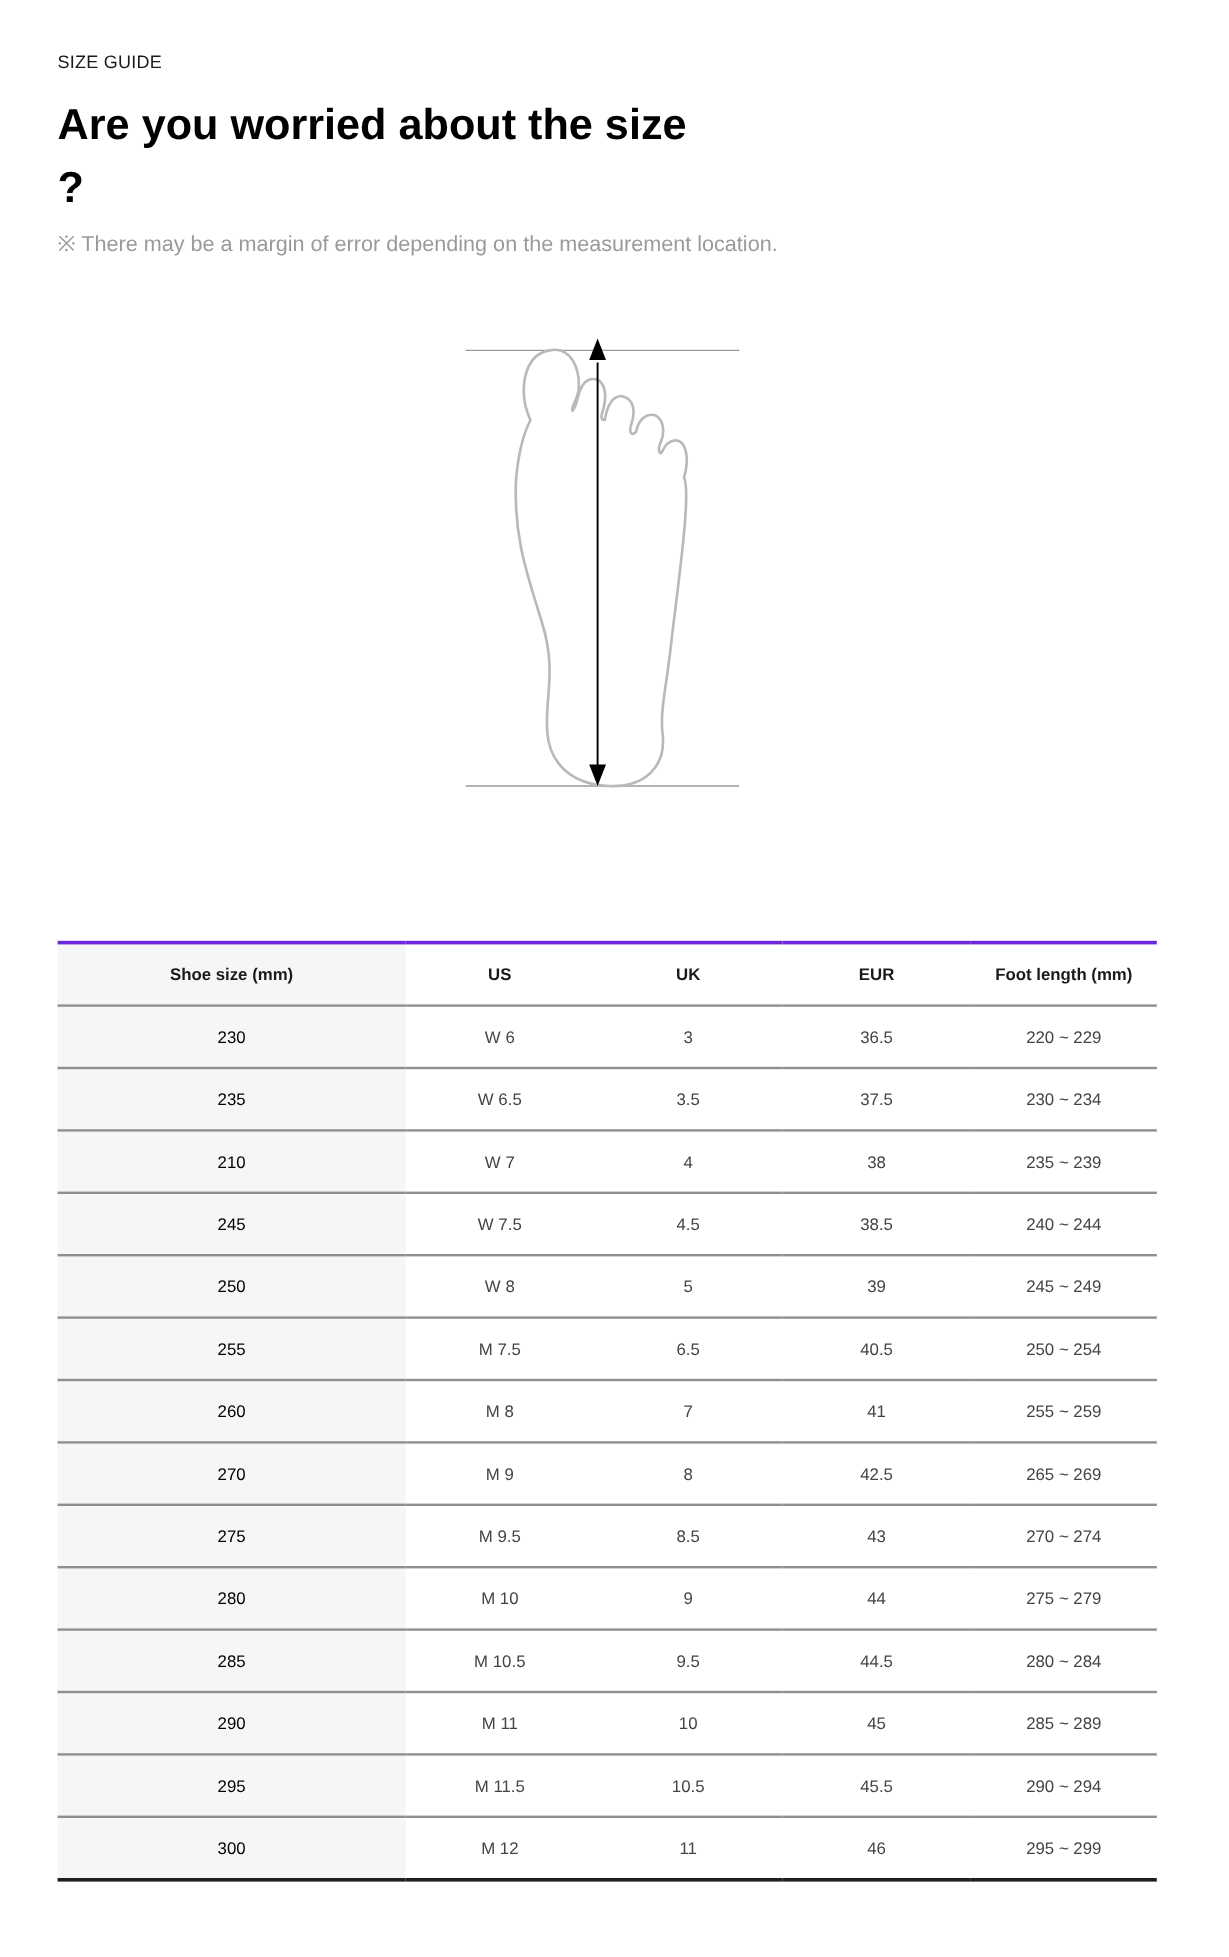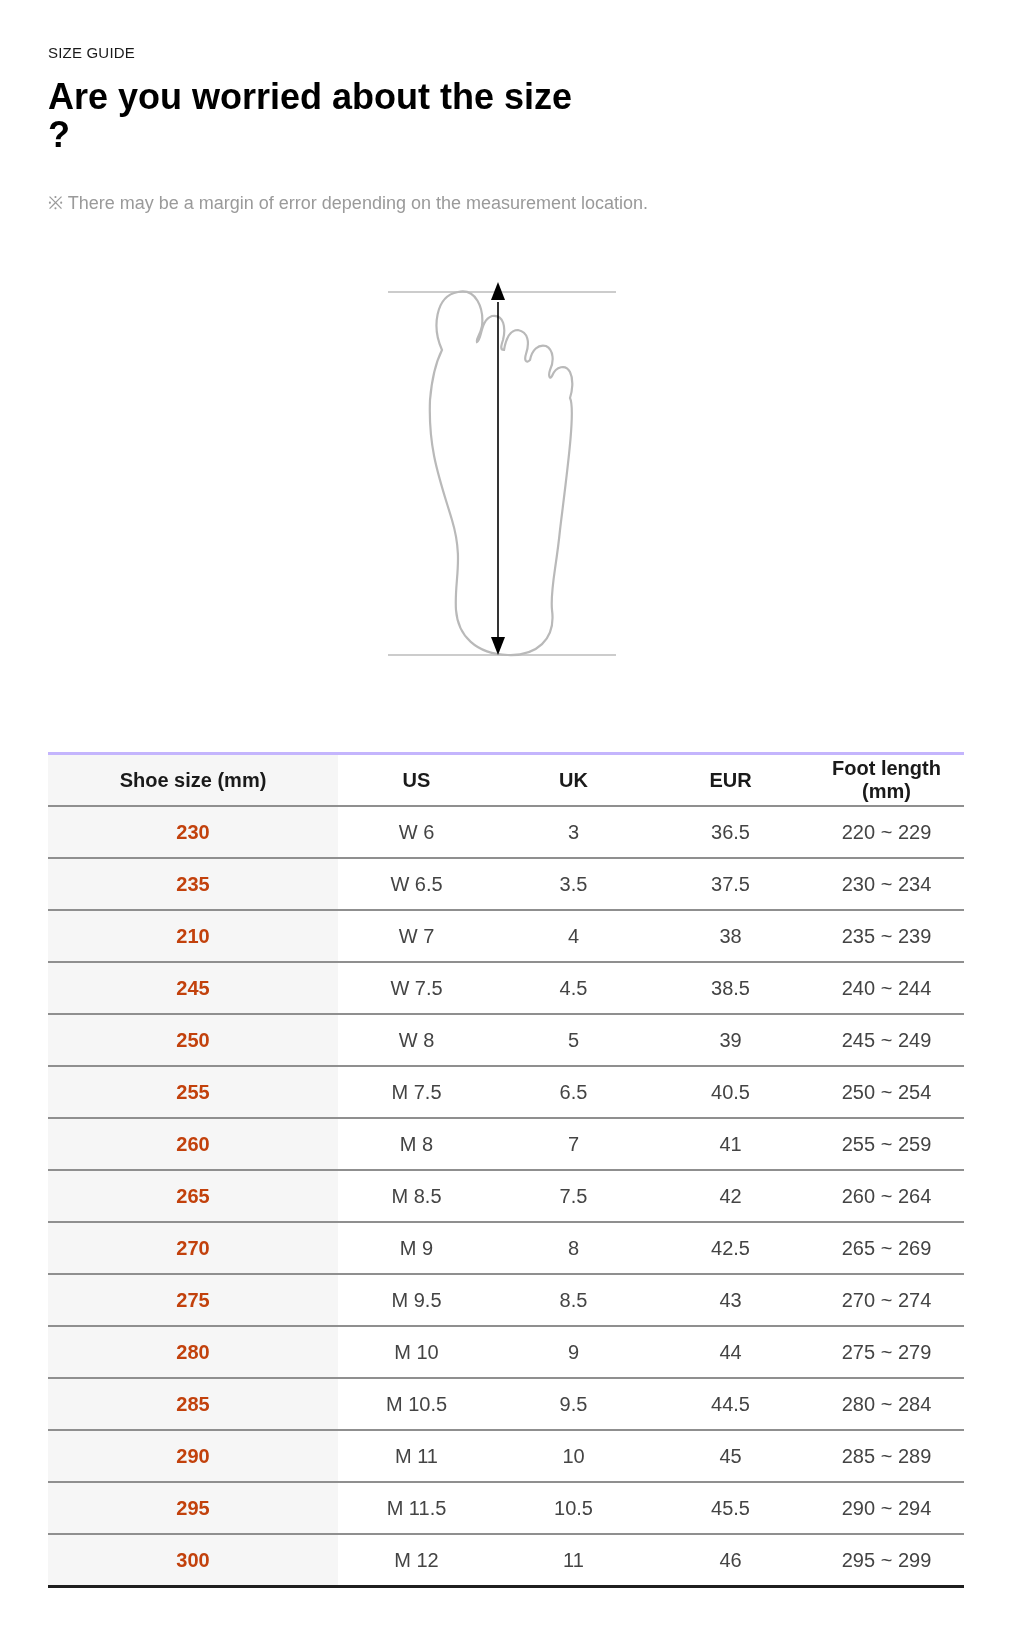--- a/index.html
+++ b/index.html
@@ -1,27 +1,27 @@
 <!DOCTYPE html>
 <html><head>
   <meta charset="utf-8">
   <style>
     html, body { margin: 0; padding: 0; background: #ffffff; }
     body { width: 1024px; height: 1631px; position: relative; font-family: "Liberation Sans", sans-serif; color: #111; overflow: hidden; }
     .eyebrow { position: absolute; left: 48px; top: 44px; font-size: 15px; color: #1a1a1a; letter-spacing: 0.2px; }
-    .title { position: absolute; left: 48px; top: 78px; width: 540px; font-size: 36px; line-height: 38px; font-weight: 700; color: #000; margin: 0; }
+    .title { position: absolute; left: 48px; top: 78px; width: 540px; font-size: 36px; line-height: 52px; font-weight: 700; color: #000; margin: 0; }
     .note { position: absolute; left: 48px; top: 190px; font-size: 18px; color: #9a9a9a; }
     .diagram { position: absolute; left: 380px; top: 280px; width: 250px; height: 385px; }
-    table.size { position: absolute; left: 48px; top: 752px; width: 916px; border-collapse: collapse; border-top: 3px solid #c4b5fd; border-bottom: 3px solid #1f1f1f; font-size: 20px; }
+    table.size { position: absolute; left: 48px; top: 784px; width: 916px; border-collapse: collapse; border-top: 3px solid #6d28d9; border-bottom: 3px solid #1f1f1f; font-size: 14px; }
     table.size th, table.size td { height: 50px; text-align: center; border-bottom: 2px solid #8f8f8f; padding: 0; }
     table.size tr:last-child td { border-bottom: none; }
     table.size th { font-weight: 700; color: #1a1a1a; }
     table.size td { color: #444; }
     table.size .c0 { background: #f6f6f6; width: 290px; }
-    table.size td.c0 { font-weight: 700; color: #c2410c; }
+    table.size td.c0 { font-weight: 400; color: #000000; }
     table.size .c1 { width: 157px; }
     table.size .c2 { width: 157px; }
     table.size .c3 { width: 157px; }
   </style>
 </head>
 <body>
 
 <div class="eyebrow">SIZE GUIDE</div>
 <h1 class="title">Are you worried about the size ?</h1>
 <div class="note">※ There may be a margin of error depending on the measurement location.</div>
@@ -98,27 +98,20 @@
         <td class="c4">250 ~ 254</td>
       </tr>
       <tr>
         <td class="c0">260</td>
         <td class="c1">M 8</td>
         <td class="c2">7</td>
         <td class="c3">41</td>
         <td class="c4">255 ~ 259</td>
       </tr>
       <tr>
-        <td class="c0">265</td>
-        <td class="c1">M 8.5</td>
-        <td class="c2">7.5</td>
-        <td class="c3">42</td>
-        <td class="c4">260 ~ 264</td>
-      </tr>
-      <tr>
         <td class="c0">270</td>
         <td class="c1">M 9</td>
         <td class="c2">8</td>
         <td class="c3">42.5</td>
         <td class="c4">265 ~ 269</td>
       </tr>
       <tr>
         <td class="c0">275</td>
         <td class="c1">M 9.5</td>
         <td class="c2">8.5</td>

